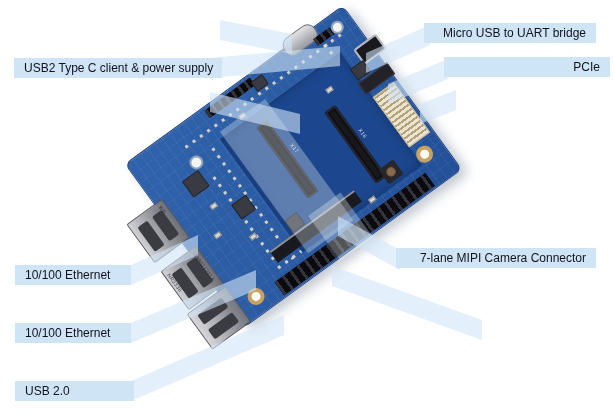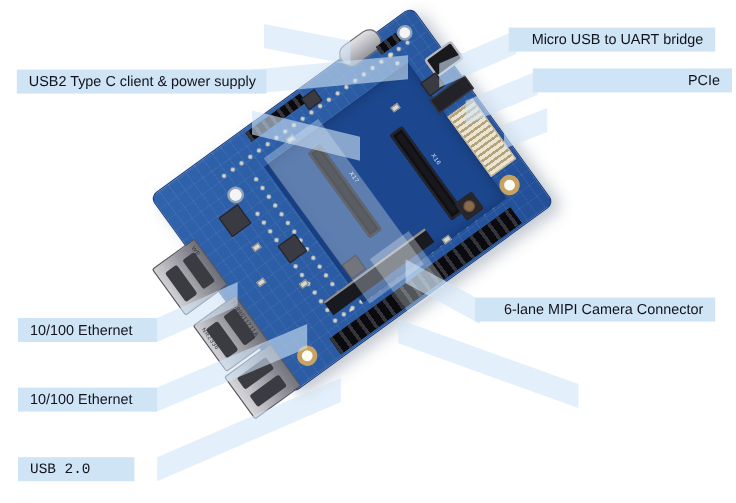--- a/index.html
+++ b/index.html
@@ -148,19 +148,19 @@
       <polygon points="482,320 332,266 332,286 482,340"></polygon>
       <polygon points="131,265 198,235 198,255 131,285"></polygon>
       <polygon points="131,323 256,270 256,290 131,343"></polygon>
       <polygon points="131,381 284,315 284,335 131,401"></polygon>
     </g>
   </svg>
 
   <div class="callout" style="left:14px;top:18px;width:208px;margin-top:40px;">USB2 Type C client &amp; power supply</div>
   <div class="callout" style="left:15px;top:265px;width:116px;">10/100 Ethernet</div>
   <div class="callout" style="left:15px;top:323px;width:116px;">10/100 Ethernet</div>
-  <div class="callout" style="left:15px;top:381px;width:97px;font-family:Liberation Mono, monospace;">USB 2.0</div>
+  <div class="callout" style="left:15px;top:381px;width:119px;">USB 2.0</div>
 
   <div class="callout right" style="left:444px;top:57px;width:166px;">PCIe</div>
   <div class="callout right" style="left:424px;top:23px;width:172px;">Micro USB to UART bridge</div>
-  <div class="callout right" style="left:396px;top:248px;width:200px;">6-lane MIPI Camera Connector</div>
+  <div class="callout right" style="left:396px;top:248px;width:200px;">7-lane MIPI Camera Connector</div>
 
 </div>
 
 </body></html>

